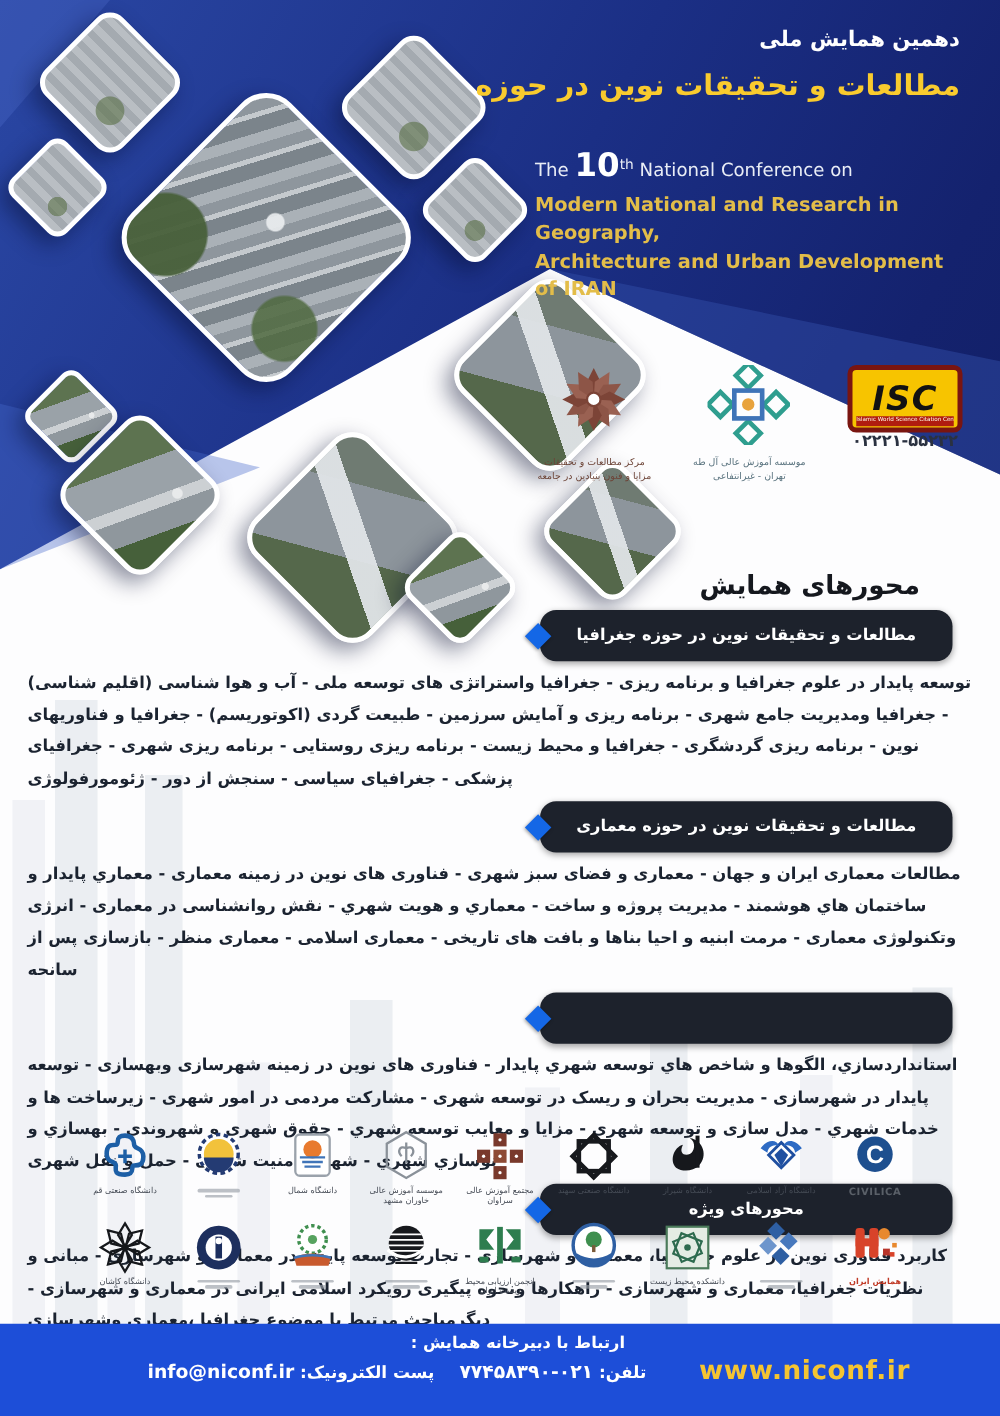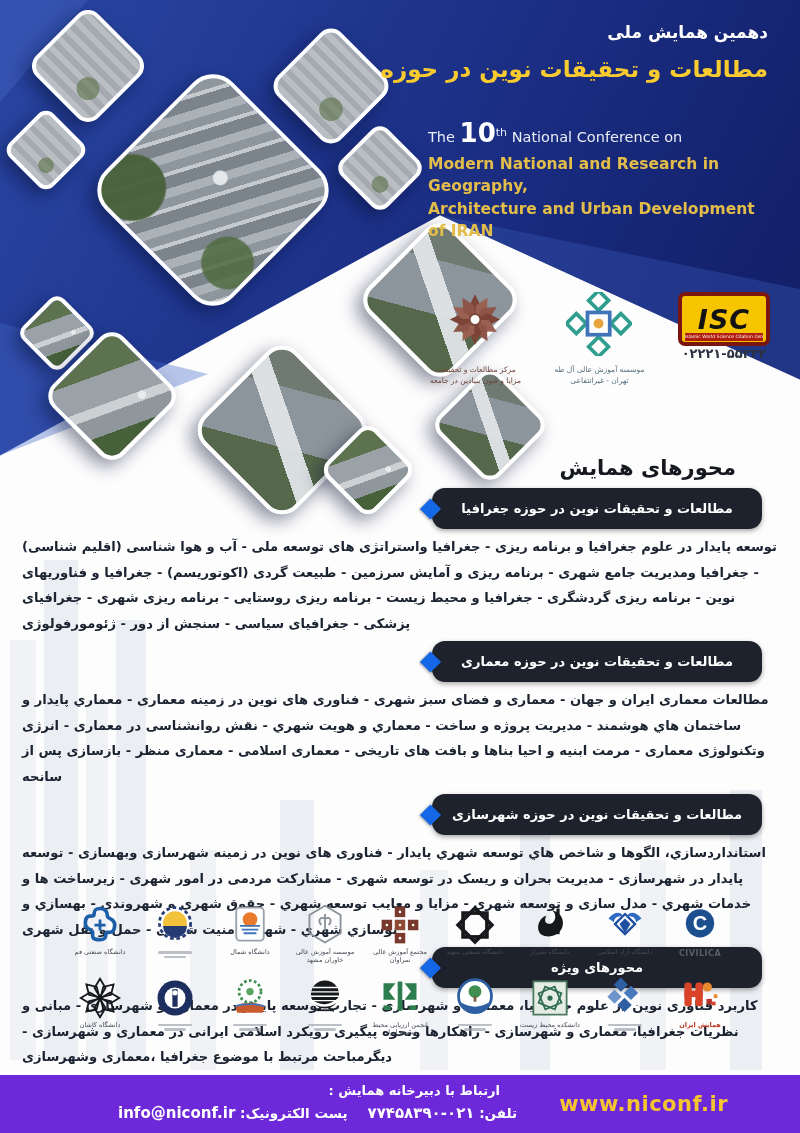--- a/index.html
+++ b/index.html
@@ -76,21 +76,21 @@
   .logos{position:absolute;left:35px;right:35px;top:901px;z-index:3;display:flex;
      flex-direction:column;gap:9px;align-items:center;}
   .lrow{display:flex;gap:9px;justify-content:center;}
   .cell{width:66px;text-align:center;}
   .licon{height:48px;display:flex;align-items:center;justify-content:center;}
   .lcap{font-size:6.5px;line-height:1.2;color:#454b55;direction:rtl;min-height:8px;}
   .lcap.en{direction:ltr;font-size:8px;font-weight:bold;color:#5a6068;letter-spacing:.5px;}
   .scr{width:34px;height:2.5px;background:#9aa0a8;opacity:.65;border-radius:2px;margin:2px auto 0;}
   .scr.s2{width:22px;}
   
-  .footer{position:absolute;left:0;right:0;bottom:0;height:58px;background:#6d28d9;z-index:4;}
+  .footer{position:absolute;left:0;right:0;bottom:0;height:74px;background:#1d4ed8;z-index:4;}
   .f-title{position:absolute;top:8px;right:300px;color:#fff;font-size:13px;font-weight:bold;direction:rtl;}
   .f-line{position:absolute;top:29px;left:55px;right:283px;display:flex;direction:rtl;
      gap:20px;color:#fff;font-size:13.5px;font-weight:bold;align-items:center;}
   .f-line .num{direction:ltr;font-size:15px;letter-spacing:.5px;}
   .f-line .em{font-size:15px;direction:ltr;}
   .website{position:absolute;right:72px;top:50%;transform:translateY(-50%);color:#f5c431;
      font-size:21px;font-weight:bold;letter-spacing:.5px;}
 </style>
 </head>
 <body>
@@ -210,21 +210,20 @@
       <div class="ribbon">
         <span class="rdia"></span>
         <span class="rtxt">مطالعات و تحقیقات نوین در حوزه معماری</span>
       </div>
       <div class="body-txt">مطالعات معماری ایران و جهان - معماری و فضای سبز شهری - فناوری های نوین در زمینه معماری - معماري پایدار و ساختمان هاي هوشمند - مدیریت پروژه و ساخت - معماري و هویت شهري - نقش روانشناسی در معماری - انرژی وتکنولوژی معماری - مرمت ابنیه و احیا بناها و بافت های تاریخی - معماری اسلامی - معماری منظر - بازسازی پس از سانحه</div>
     </div>
 
     <div class="section">
       <div class="ribbon">
         <span class="rdia"></span>
-        <span class="rtxt">مطالعات و تحقیقات نوین در حوزه شهرسازی</span>
       </div>
       <div class="body-txt">استانداردسازي، الگوها و شاخص هاي توسعه شهري پایدار - فناوری های نوین در زمینه شهرسازی وبهسازی - توسعه پایدار در شهرسازی - مدیریت بحران و ریسک در توسعه شهری - مشارکت مردمی در امور شهری - زیرساخت ها و خدمات شهري - مدل سازی و توسعه شهری - مزایا و معایب توسعه شهري - حقوق شهری و شهروندی - بهسازي و نوسازي شهري - شهر و امنیت شهری - حمل و نقل شهری</div>
     </div>
 
     <div class="section">
       <div class="ribbon">
         <span class="rdia"></span>
         <span class="rtxt">محورهای ویژه</span>
       </div>
       <div class="body-txt">کاربرد فناوری نوین در علوم جغرافیا، معماری و شهرسازی - تجارب توسعه پایدار در معماری و شهرسازی - مبانی و نظریات جغرافیا، معماری و شهرسازی - راهکارها ونحوه پیگیری رویکرد اسلامی ایرانی در معماری و شهرسازی - دیگرمباحث مرتبط با موضوع جغرافیا ،معماری وشهرسازی</div>

